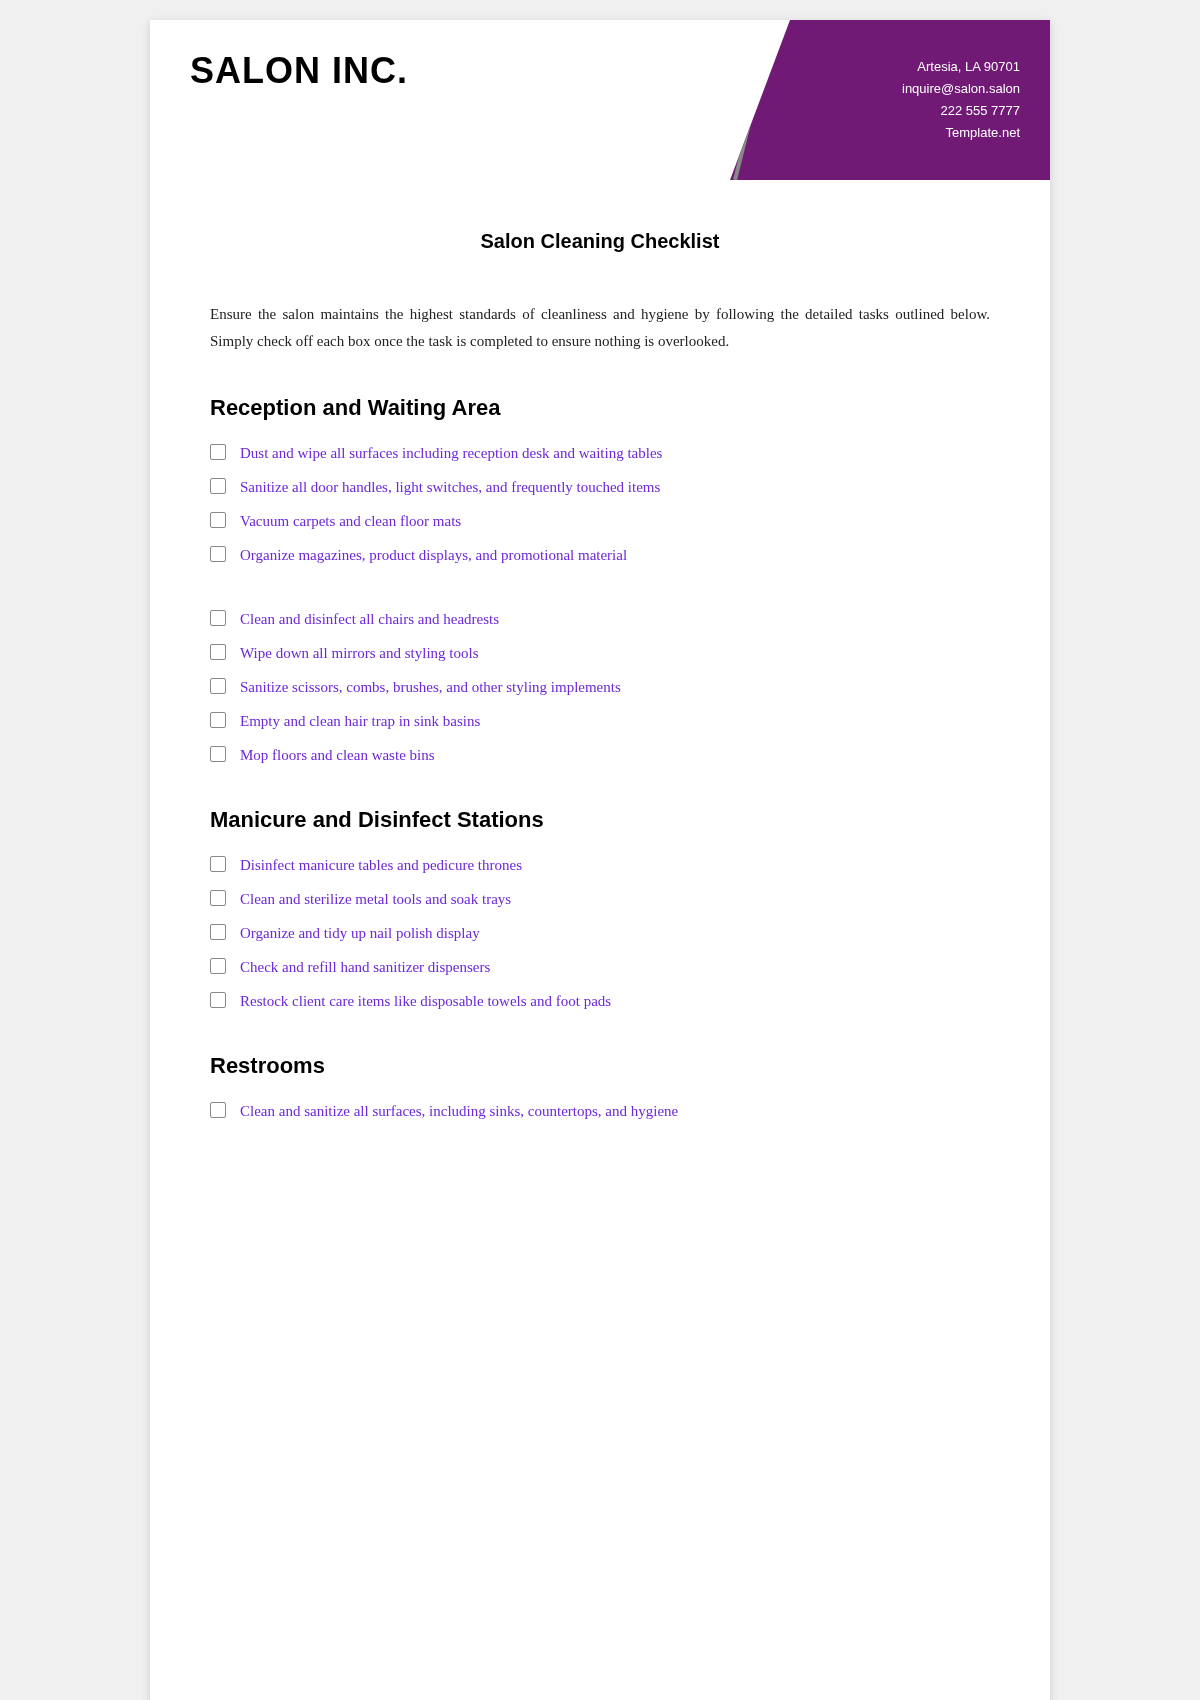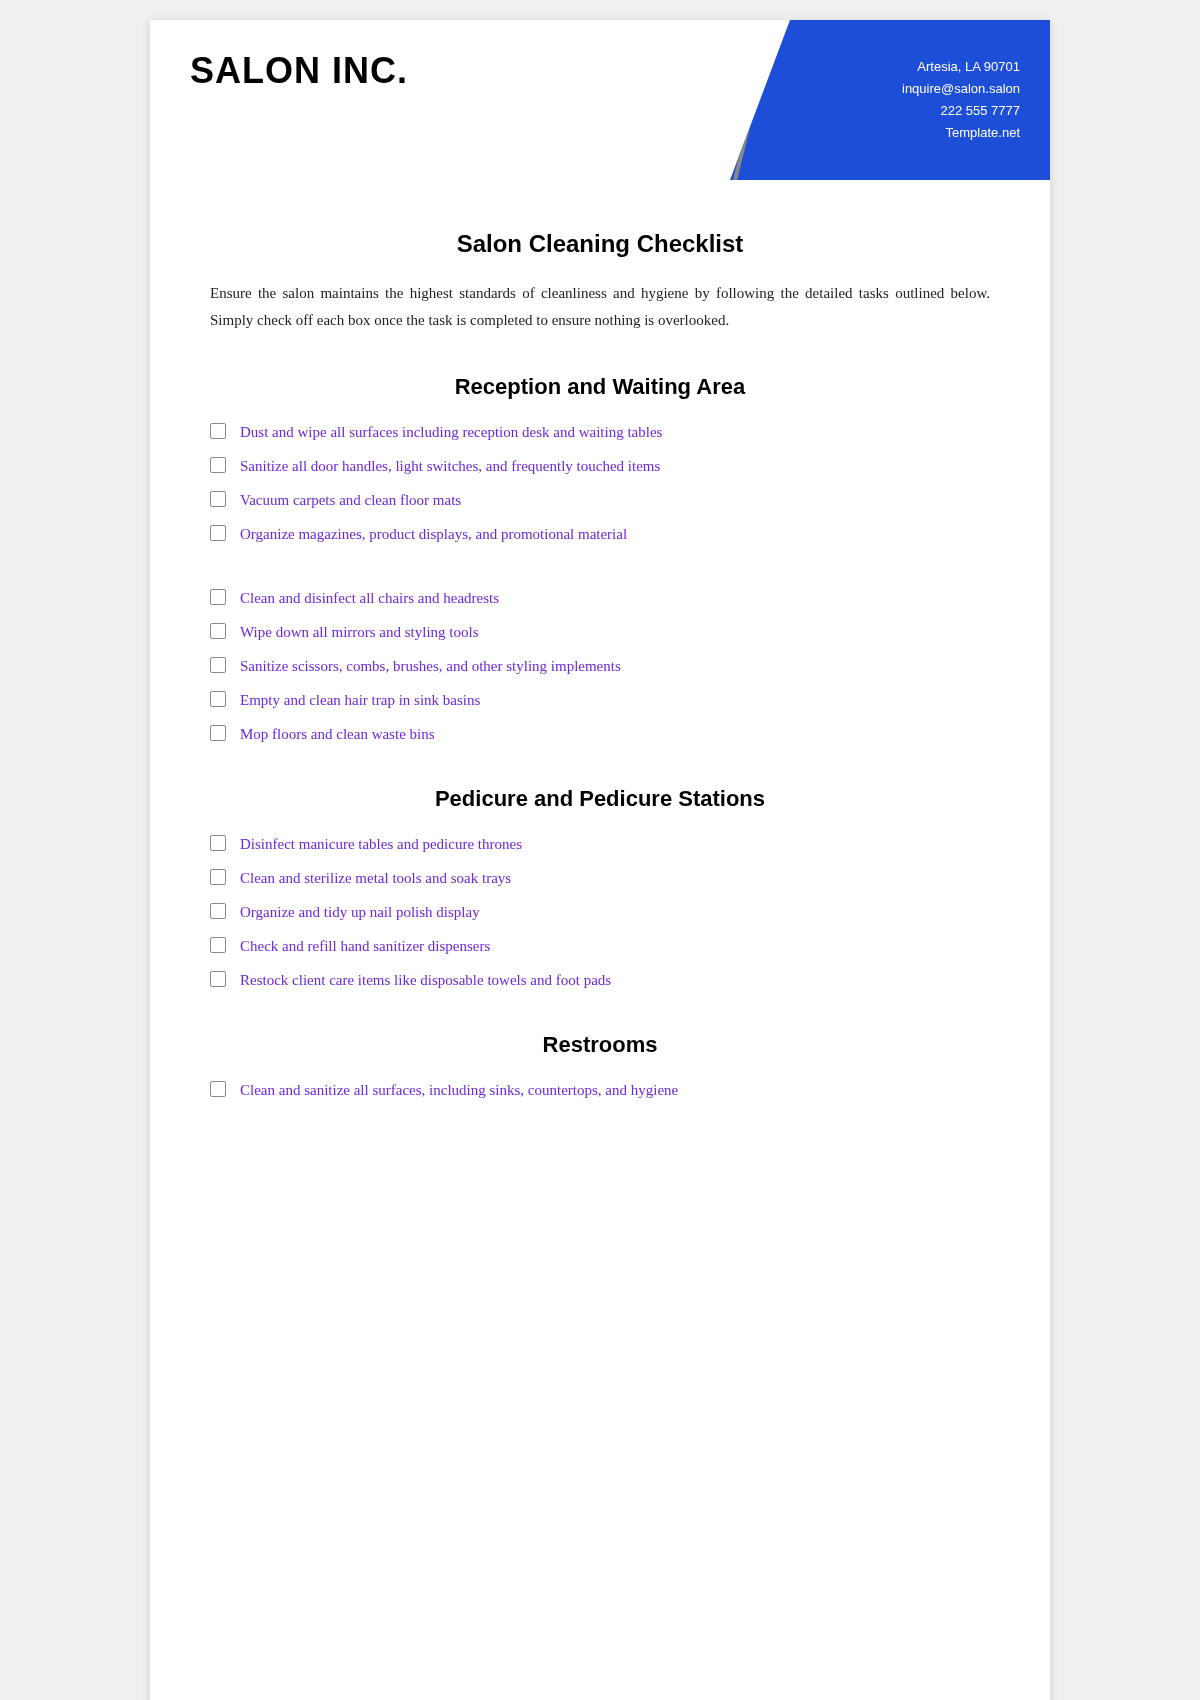--- a/index.html
+++ b/index.html
@@ -41,21 +41,21 @@
 
     .logo-text {
       font-family: Arial, Helvetica, sans-serif;
       font-size: 36px;
       font-weight: 900;
       color: #000000;
       letter-spacing: 1px;
     }
 
     .header-right {
-      background: #1d4ed8;
+      background: #701a75;
       display: flex;
       align-items: center;
       padding: 20px 30px;
       min-width: 320px;
       position: relative;
       clip-path: polygon(60px 0%, 100% 0%, 100% 100%, 0% 100%);
     }
 
     .contact-info {
       text-align: right;
@@ -66,39 +66,38 @@
       margin-left: auto;
     }
 
     
     .content {
       padding: 50px 60px 60px 60px;
     }
 
     .page-title {
       text-align: center;
-      font-size: 24px;
+      font-size: 20px;
       font-weight: 700;
       font-family: Arial, Helvetica, sans-serif;
       color: #000000;
-      margin-bottom: 22px;
+      margin-bottom: 48px;
     }
 
     .intro-text {
       font-size: 15px;
       line-height: 1.8;
       color: #222222;
       text-align: justify;
       margin-bottom: 40px;
       font-family: Georgia, serif;
     }
 
     .section {
       margin-bottom: 40px;
-      text-align: center;
     }
 
     .section-title {
       font-size: 22px;
       font-weight: 700;
       font-family: Arial, Helvetica, sans-serif;
       color: #000000;
       margin-bottom: 20px;
     }
 
@@ -204,21 +203,21 @@
               <div class="checkbox"></div>
               <span>Empty and clean hair trap in sink basins</span>
             </li>
             <li class="checklist-item">
               <div class="checkbox"></div>
               <span>Mop floors and clean waste bins</span>
             </li>
           </ul>
         </div>
         <div class="section">
-          <h2 class="section-title">Pedicure and Pedicure Stations</h2>
+          <h2 class="section-title">Manicure and Disinfect Stations</h2>
           <ul class="checklist">
             <li class="checklist-item">
               <div class="checkbox"></div>
               <span>Disinfect manicure tables and pedicure thrones</span>
             </li>
             <li class="checklist-item">
               <div class="checkbox"></div>
               <span>Clean and sterilize metal tools and soak trays</span>
             </li>
             <li class="checklist-item">

